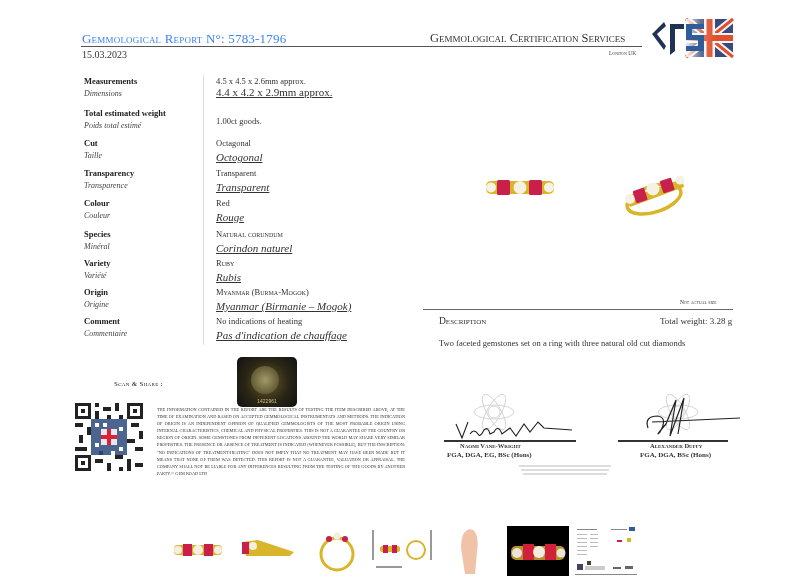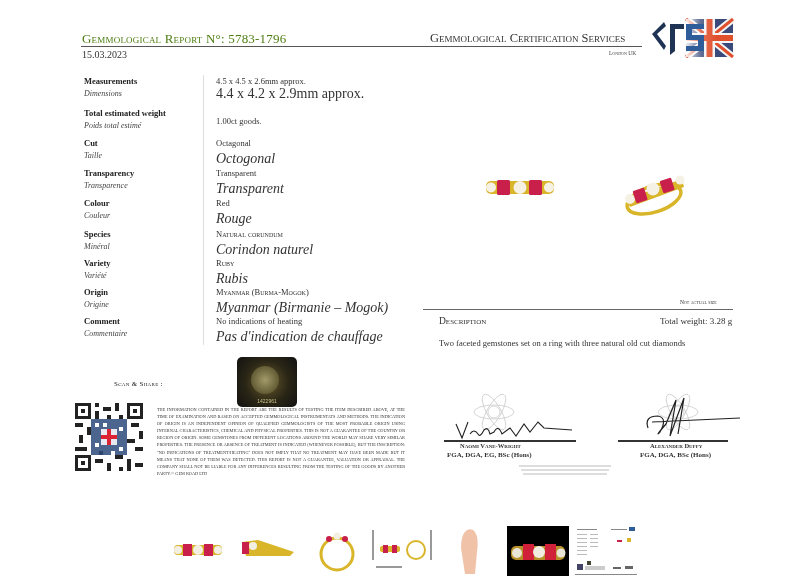--- a/index.html
+++ b/index.html
@@ -2,38 +2,38 @@
 <html><head>
 <meta charset="utf-8">
 <style>
   * { box-sizing: border-box; margin: 0; padding: 0; }
   html, body { width: 800px; height: 578px; background: #ffffff; overflow: hidden; }
   body { position: relative; font-family: "Liberation Serif", "DejaVu Serif", serif; color: #222; }
 
   .abs { position: absolute; }
 
   
-  .report-title { left: 82px; top: 31px; font-size: 13px; font-variant: small-caps; letter-spacing: 0.2px; color: #4d7c0f; }
+  .report-title { left: 82px; top: 31px; font-size: 13px; font-variant: small-caps; letter-spacing: 0.2px; color: #3b82f6; }
   .report-rule { left: 81px; top: 46px; width: 345px; height: 1px; background: #555; }
   .report-date { left: 82px; top: 49px; font-size: 10px; color: #333; }
 
   .company-name { left: 430px; top: 31px; font-size: 12.5px; font-variant: small-caps; color: #333; }
   .company-rule { left: 424px; top: 46px; width: 218px; height: 1px; background: #555; }
   .company-loc { left: 609px; top: 50px; font-size: 5.5px; font-variant: small-caps; color: #444; }
 
   .logo { left: 648px; top: 18px; width: 86px; height: 40px; }
 
   
   .props { left: 84px; top: 76px; width: 330px; }
   .col-divider { left: 203px; top: 75px; width: 1px; height: 270px; background: #ddd; }
   .prop-row { position: absolute; left: 0; width: 330px; }
   .prop-label { position: absolute; left: 0; top: 0; font-size: 8.5px; font-weight: bold; color: #222; }
   .prop-label-fr { position: absolute; left: 0; top: 13px; font-size: 8px; font-style: italic; color: #444; }
   .prop-value { position: absolute; left: 132px; top: 0; font-size: 8.5px; color: #333; white-space: nowrap; }
-  .prop-value-fr { position: absolute; left: 132px; top: 13px; font-size: 14px; font-style: italic; color: #333; white-space: nowrap; }
+  .prop-value-fr { position: absolute; left: 132px; top: 13px; font-size: 11px; font-style: italic; color: #333; white-space: nowrap; text-decoration: underline; }
   .smallcaps { font-variant: small-caps; }
 
   
   .scan-label { left: 81px; top: 380px; font-size: 7px; font-weight: normal; font-variant: small-caps; letter-spacing: 0.3px; color: #222; padding-left: 33px; }
   .qr { left: 75px; top: 403px; width: 68px; height: 68px; }
 
   .hologram { left: 237px; top: 357px; width: 60px; height: 50px; border-radius: 5px; background: radial-gradient(circle at 50% 50%, #6b5b2c 0%, #2a2616 55%, #111 100%); }
   .hologram-num { position: absolute; left: 0; bottom: 3px; width: 100%; text-align: center; font-size: 5px; color: #c9c08a; font-family: "Liberation Sans", sans-serif; }
   .holo-disc { position: absolute; left: 14px; top: 9px; width: 28px; height: 28px; border-radius: 50%; background: radial-gradient(circle, #a29a6a 0%, #59522c 80%); }
 

